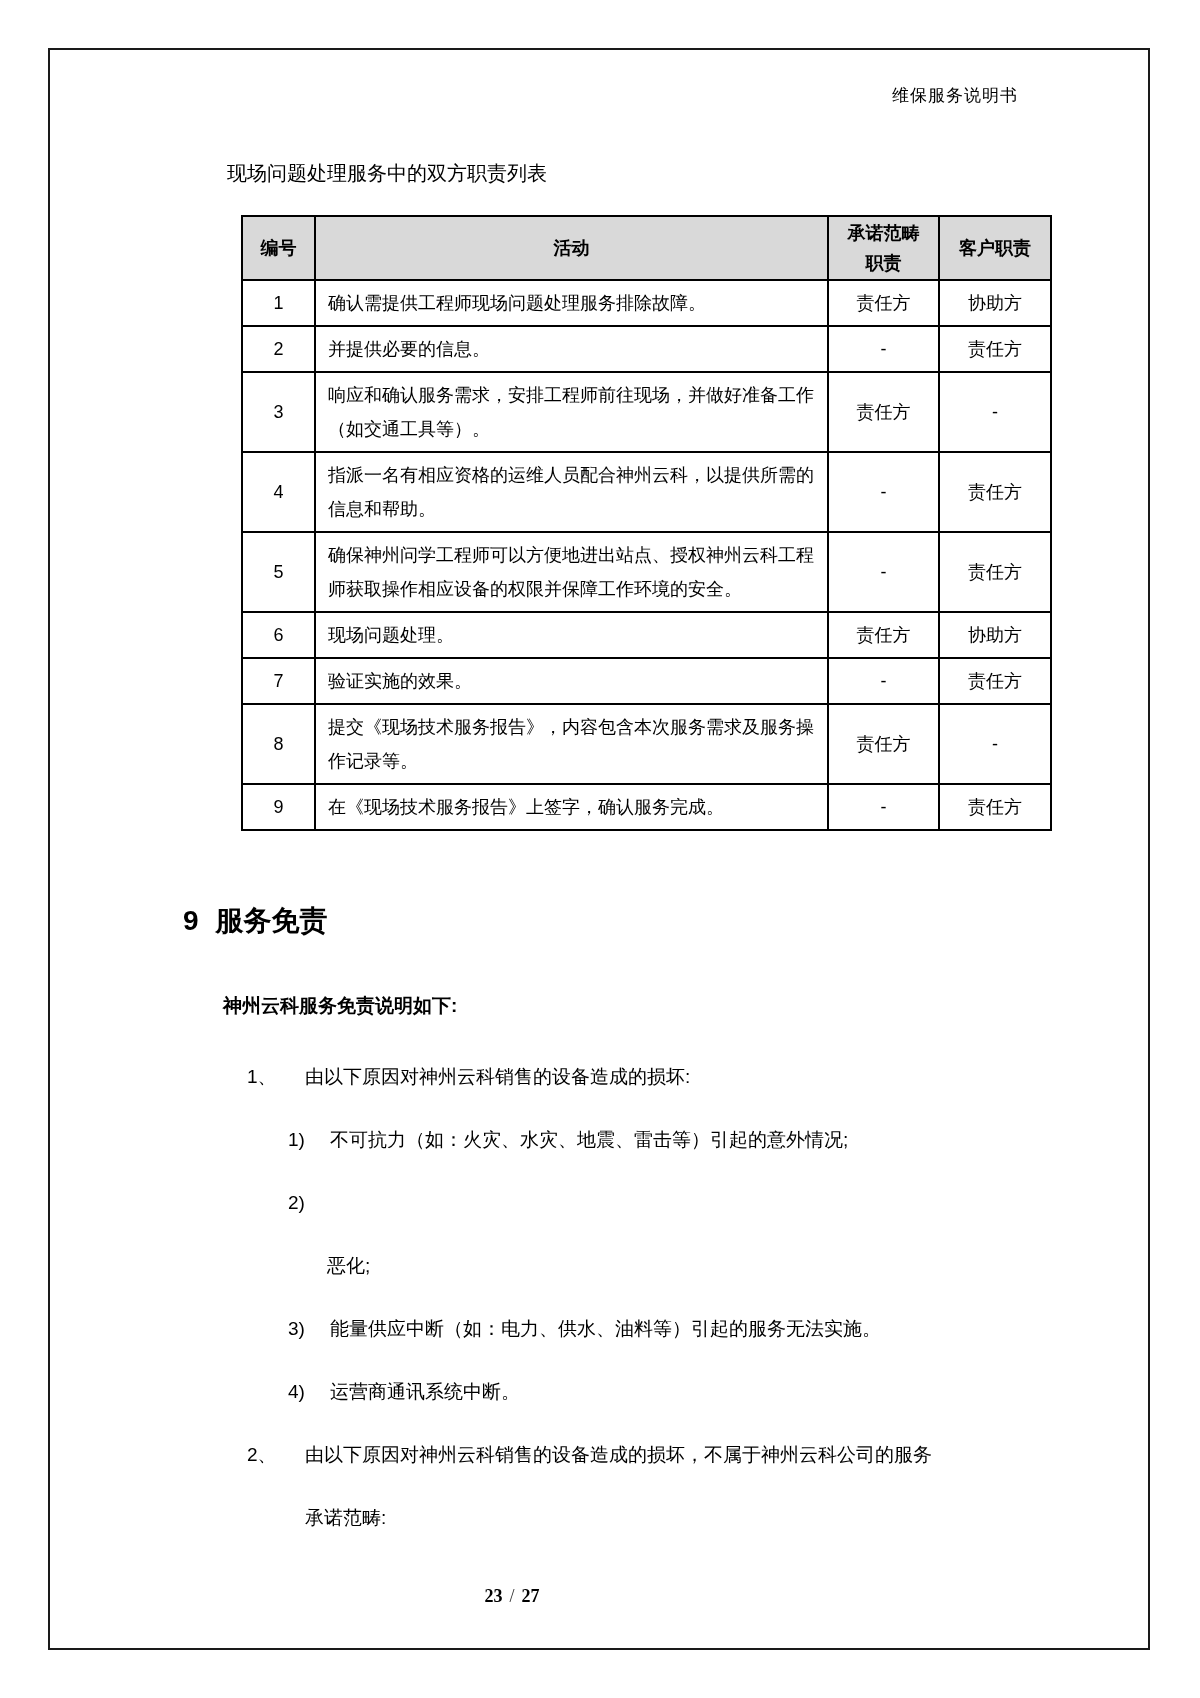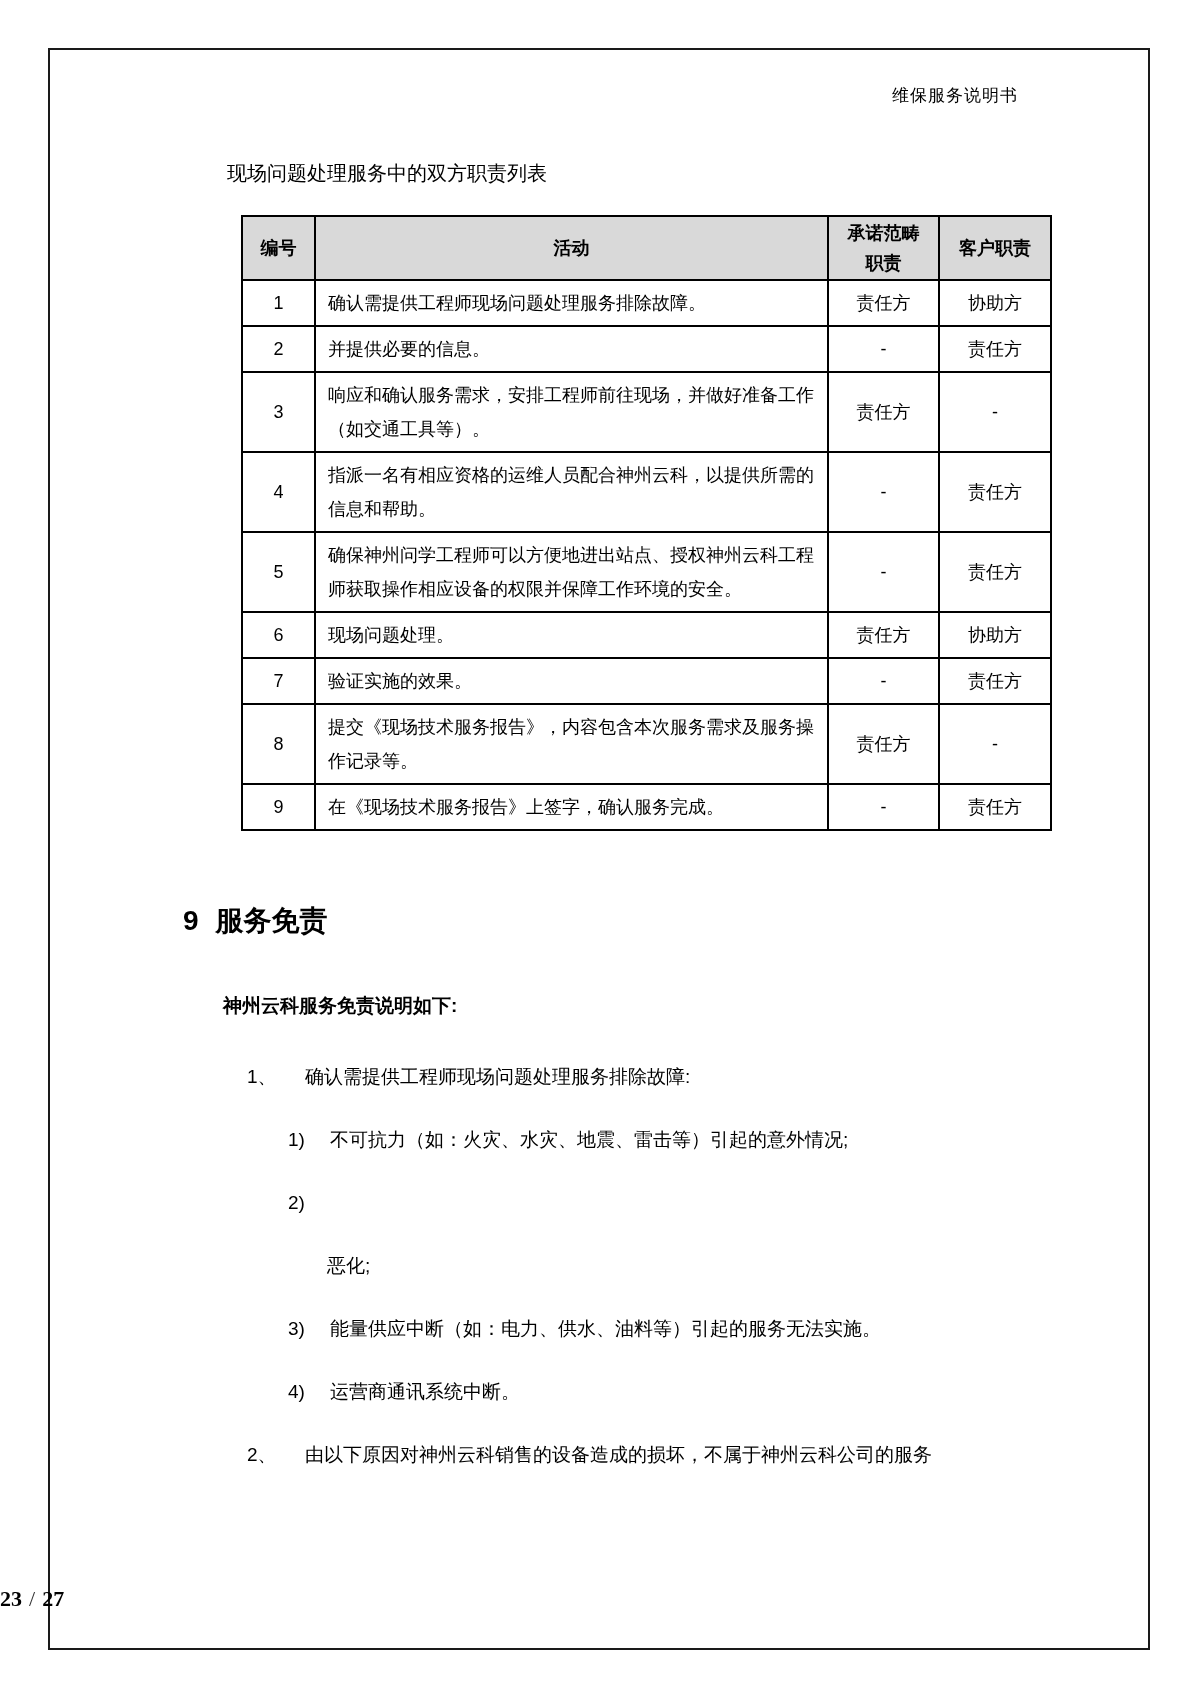--- a/index.html
+++ b/index.html
@@ -70,22 +70,23 @@
   }
   .line { display:flex; height:22px; line-height:22px; margin-bottom:41px; white-space:nowrap; }
   .line .marker { flex:0 0 auto; }
   .l1 .marker { width:58px; }
   .l2 { padding-left:41px; }
   .l2 .marker { width:42px; }
   .cont1 { padding-left:58px; }
   .cont2 { padding-left:80px; }
   .page-footer {
     position:absolute; left:0; top:1586px; width:1024px;
+    text-align:center;
     font-family:"Liberation Serif", serif;
-    font-size:22px; font-weight:bold;
+    font-size:18px; font-weight:bold;
   }
   .page-footer .sep { font-weight:normal; margin:0 7px; color:#333; }
 </style>
 </head>
 <body>
 
 <div class="page-border"></div>
 
 <div class="running-header">维保服务说明书</div>
 
@@ -166,21 +167,21 @@
 
 <div class="section-heading">
   <span class="sec-num">9</span><span>服务免责</span>
 </div>
 
 <div class="intro">神州云科服务免责说明如下:</div>
 
 <div class="disclaimer-list">
   <div class="line l1">
     <span class="marker">1、</span>
-    <span>确认需提供工程师现场问题处理服务排除故障:</span>
+    <span>由以下原因对神州云科销售的设备造成的损坏:</span>
   </div>
   <div class="line l2">
     <span class="marker">1)</span>
     <span>不可抗力（如：火灾、水灾、地震、雷击等）引起的意外情况;</span>
   </div>
   <div class="line l2">
     <span class="marker">2)</span>
   </div>
   <div class="line cont2">
     <span>恶化;</span>
@@ -190,17 +191,20 @@
     <span>能量供应中断（如：电力、供水、油料等）引起的服务无法实施。</span>
   </div>
   <div class="line l2">
     <span class="marker">4)</span>
     <span>运营商通讯系统中断。</span>
   </div>
   <div class="line l1">
     <span class="marker">2、</span>
     <span>由以下原因对神州云科销售的设备造成的损坏，不属于神州云科公司的服务</span>
   </div>
+  <div class="line cont1">
+    <span>承诺范畴:</span>
+  </div>
 </div>
 
 <div class="page-footer">
   <span>23</span><span class="sep">/</span><span>27</span>
 </div>
 
 </body></html>

